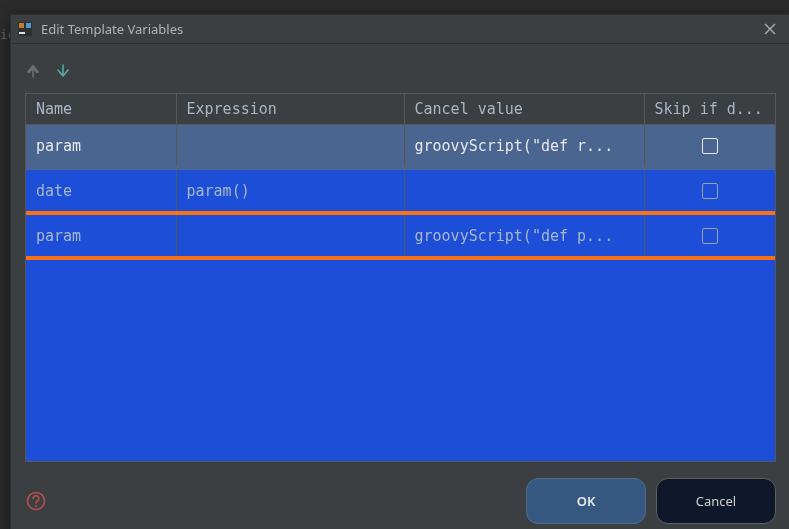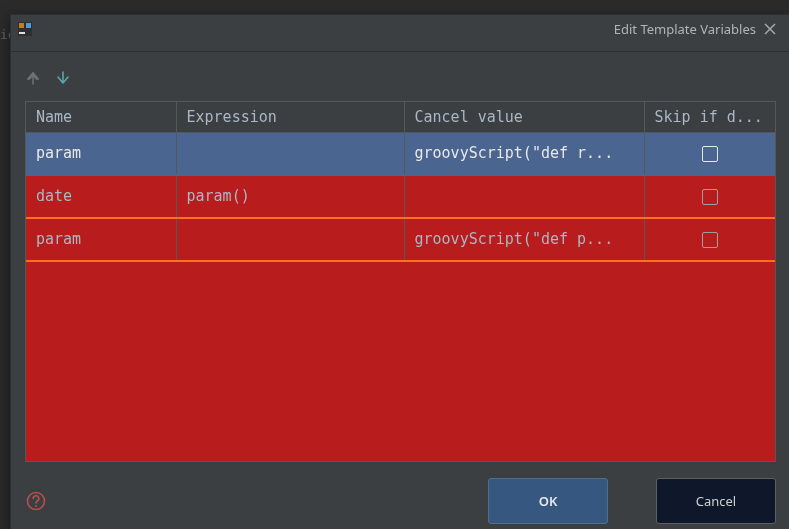--- a/index.html
+++ b/index.html
@@ -35,24 +35,23 @@
     background: #3c3f41;
     border: 1px solid #2d2f30;
     box-shadow: 0 4px 12px rgba(0,0,0,0.5);
     display: flex;
     flex-direction: column;
   }
   .titlebar {
     height: 30px;
     display: flex;
     align-items: center;
-    padding: 0 6px 8px 6px;
+    padding: 0 6px 0 6px;
     background: #3c3f41;
     border-bottom: 1px solid #2d2f30;
-    text-align: right;
   }
   .app-icon {
     width: 16px; height: 16px;
     margin-right: 8px;
     display:flex; align-items:center; justify-content:center;
   }
   .title-text {
     flex: 1;
     color: #b0b4b6;
     font-size: 13px;
@@ -68,21 +67,21 @@
     padding: 8px 14px 0 14px;
     display:flex;
     align-items:center;
     gap: 14px;
   }
   .arrow-icon { width:16px; height:16px; display:flex; align-items:center; justify-content:center; }
 
   .table-wrap {
     margin: 4px 14px 16px 14px;
     border: 1px solid #555758;
-    background: #b91c1c;
+    background: #1d4ed8;
     height: 392px;
     display:flex;
     flex-direction:column;
     overflow:hidden;
   }
   table {
     border-collapse: collapse;
     width: 100%;
     font-family: "Consolas","Menlo","DejaVu Sans Mono",monospace;
     font-size: 15px;
@@ -99,21 +98,21 @@
     color: #a9b7c6;
     white-space: nowrap;
     overflow: hidden;
     text-overflow: ellipsis;
   }
   thead th:first-child { border-left:none; }
   thead th:last-child { border-right:none; }
   tbody td {
     border-left: 1px solid #555758;
     border-right: 1px solid #555758;
-    border-bottom: 2px solid #f97316;
+    border-bottom: 4px solid #f97316;
     padding: 8px 10px;
     height: 25px;
     white-space: nowrap;
     overflow: hidden;
     text-overflow: ellipsis;
   }
   tbody td:first-child { border-left:none; }
   tbody td:last-child { border-right:none; }
   tbody tr.sel td {
     background: #4a6690;
@@ -140,26 +139,25 @@
     gap: 10px;
   }
   .help-icon {
     width:22px; height:22px;
     display:flex; align-items:center; justify-content:center;
     color:#b94343;
   }
   .btn {
     min-width: 90px;
     height: 28px;
-    border-radius: 3px;
+    border-radius: 12px;
     display:flex; align-items:center; justify-content:center;
     font-size: 13px;
     color:#d0d0d0;
     padding: 8px 14px;
-    margin-left: 38px;
   }
   .btn-primary {
     background:#365880;
     border:1px solid #4a708b;
     color:#e8e8e8;
     font-weight:600;
   }
   .btn-default {
     background:#0f172a;
     border:1px solid #5e6060;

